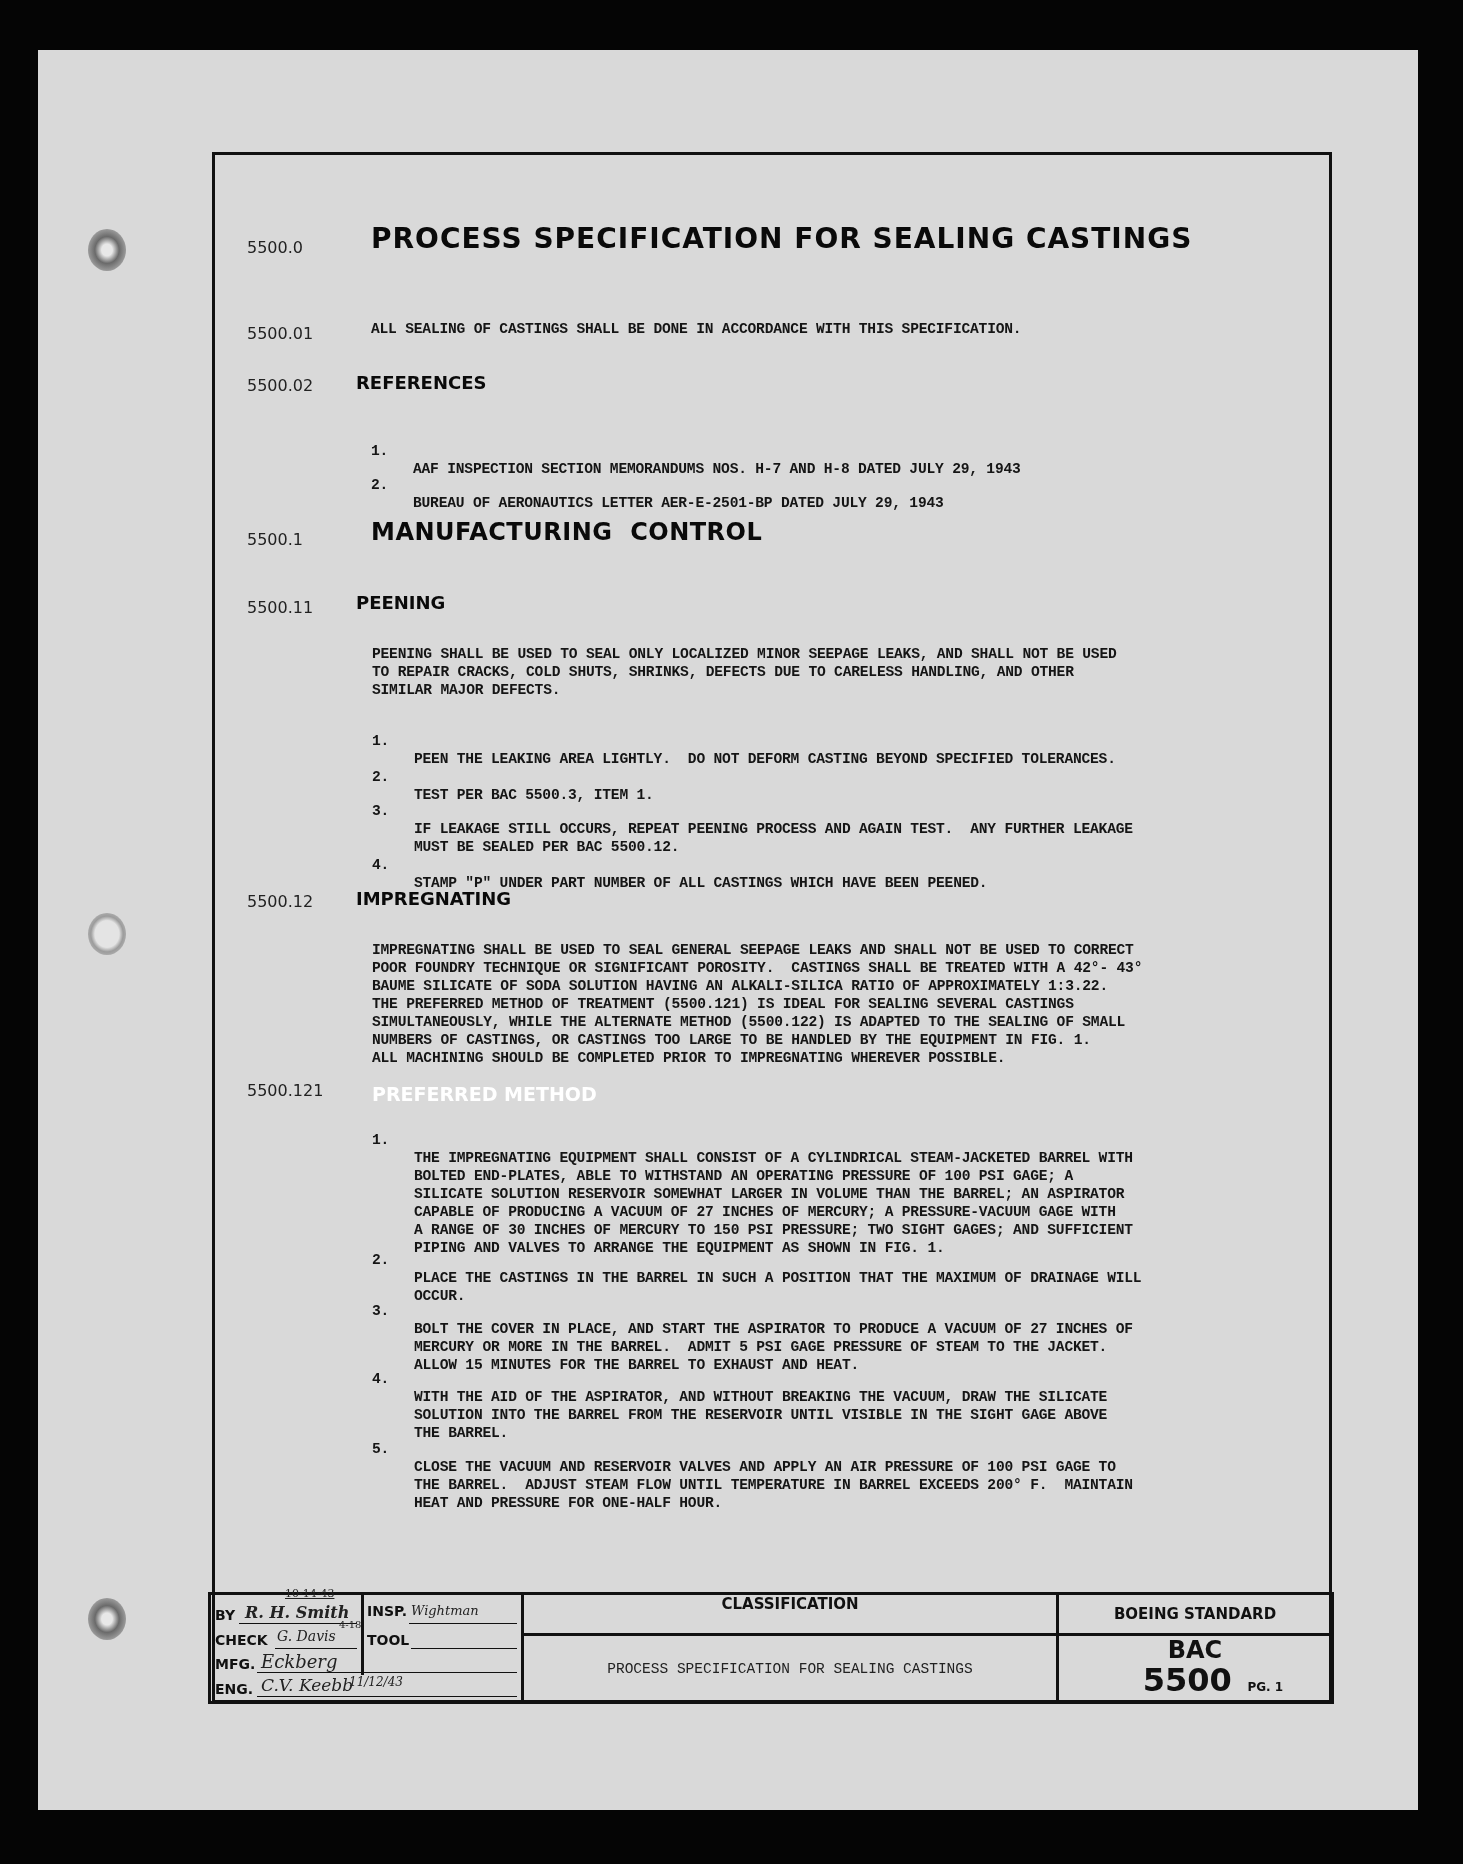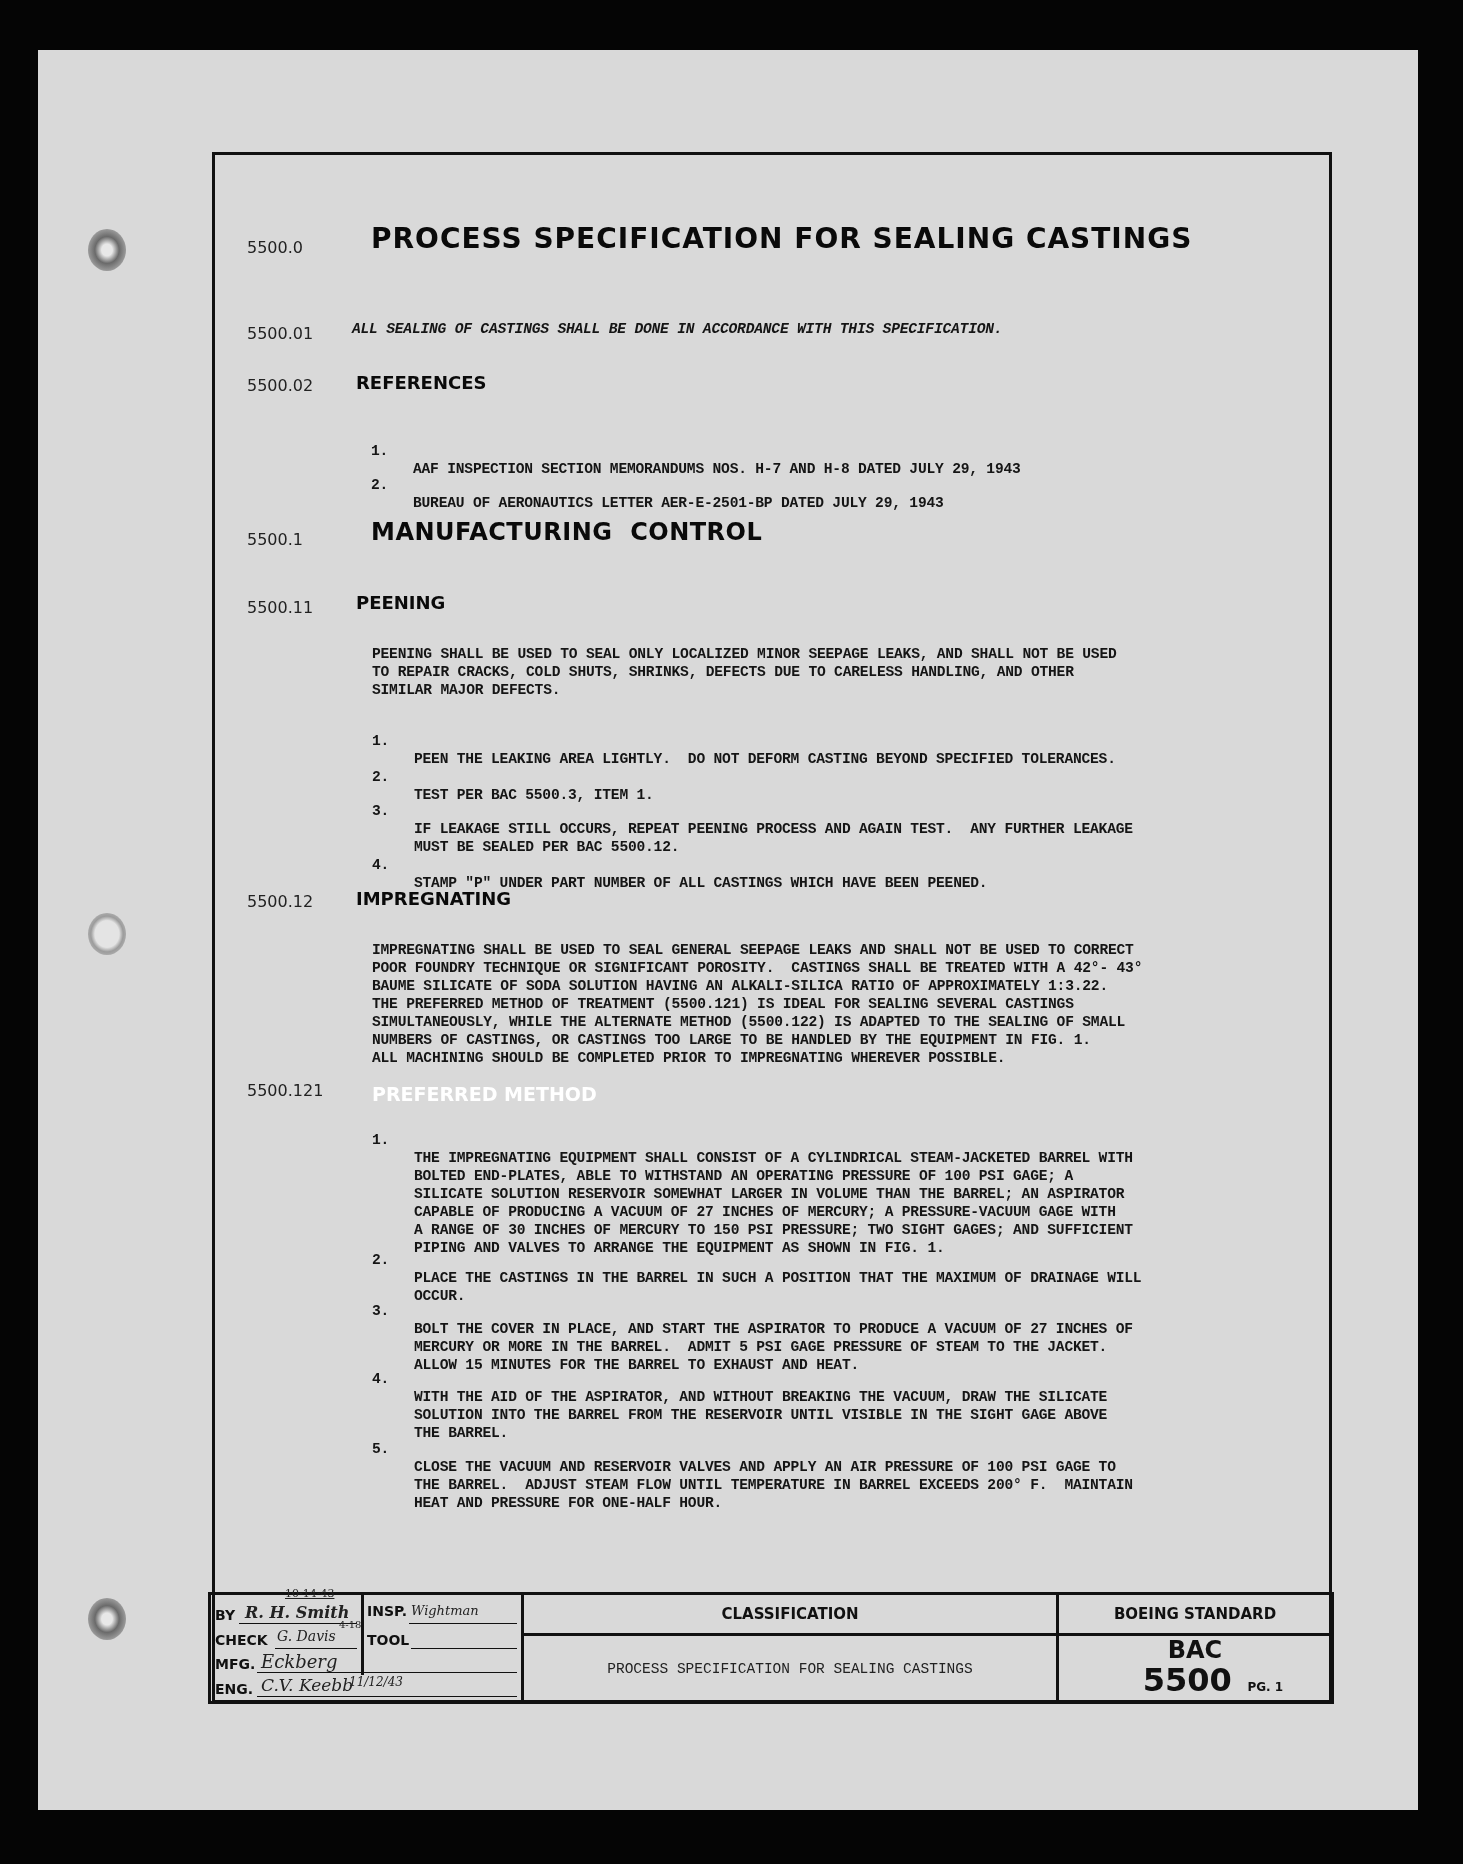--- a/index.html
+++ b/index.html
@@ -70,21 +70,21 @@
 <div class="hole" style="left:88px; top:229px;"></div>
 <div class="hole light" style="left:88px; top:913px;"></div>
 <div class="hole" style="left:88px; top:1598px;"></div>
 
 <div class="frame"></div>
 
 <div class="num" style="top:238px;">5500.0</div>
 <div class="h1" style="top:222px;">PROCESS SPECIFICATION FOR SEALING CASTINGS</div>
 
 <div class="num" style="top:324px;">5500.01</div>
-<div class="txt" style="left:352px; top:320px;font-style:italic;">ALL SEALING OF CASTINGS SHALL BE DONE IN ACCORDANCE WITH THIS SPECIFICATION.</div>
+<div class="txt" style="left:371px; top:320px;">ALL SEALING OF CASTINGS SHALL BE DONE IN ACCORDANCE WITH THIS SPECIFICATION.</div>
 
 <div class="num" style="top:376px;">5500.02</div>
 <div class="h3" style="top:372px;">REFERENCES</div>
 <div class="item" style="left:371px; top:424px; width:900px; height:20px;">
   <span class="n">1.</span>
   <span class="b">AAF INSPECTION SECTION MEMORANDUMS NOS. H-7 AND H-8 DATED JULY 29, 1943</span>
 </div>
 <div class="item" style="left:371px; top:458px; width:900px; height:20px;">
   <span class="n">2.</span>
   <span class="b">BUREAU OF AERONAUTICS LETTER AER-E-2501-BP DATED JULY 29, 1943</span>
@@ -187,21 +187,21 @@
 
     <span class="lbl" style="left:156px; top:8px;">INSP.</span>
     <span class="uline" style="left:198px; top:28px; width:108px;"></span>
     <span class="sig" style="left:200px; top:8px; font-size:13px;">Wightman</span>
 
     <span class="lbl" style="left:156px; top:37px;">TOOL</span>
     <span class="uline" style="left:200px; top:53px; width:106px;"></span>
   </div>
 
   <div class="tb-mid">
-    <div style="position:absolute; left:0; right:0; top:0; height:38px; display:flex; align-items:center; justify-content:center;">
+    <div style="position:absolute; left:0; right:0; top:0; height:38px; display:flex; align-items:flex-start; justify-content:center;">
       <span class="lbl" style="position:static; font-size:15px;">CLASSIFICATION</span>
     </div>
     <div class="tb-row-line"></div>
     <div style="position:absolute; left:0; right:0; top:41px; height:65px; display:flex; align-items:center; justify-content:center;">
       <span style="font-family:'Liberation Mono', monospace; font-size:14.5px; color:#222;">PROCESS SPECIFICATION FOR SEALING CASTINGS</span>
     </div>
   </div>
 
   <div class="tb-right">
     <div style="position:absolute; left:0; right:0; top:0; height:38px; display:flex; align-items:center; justify-content:center;">

